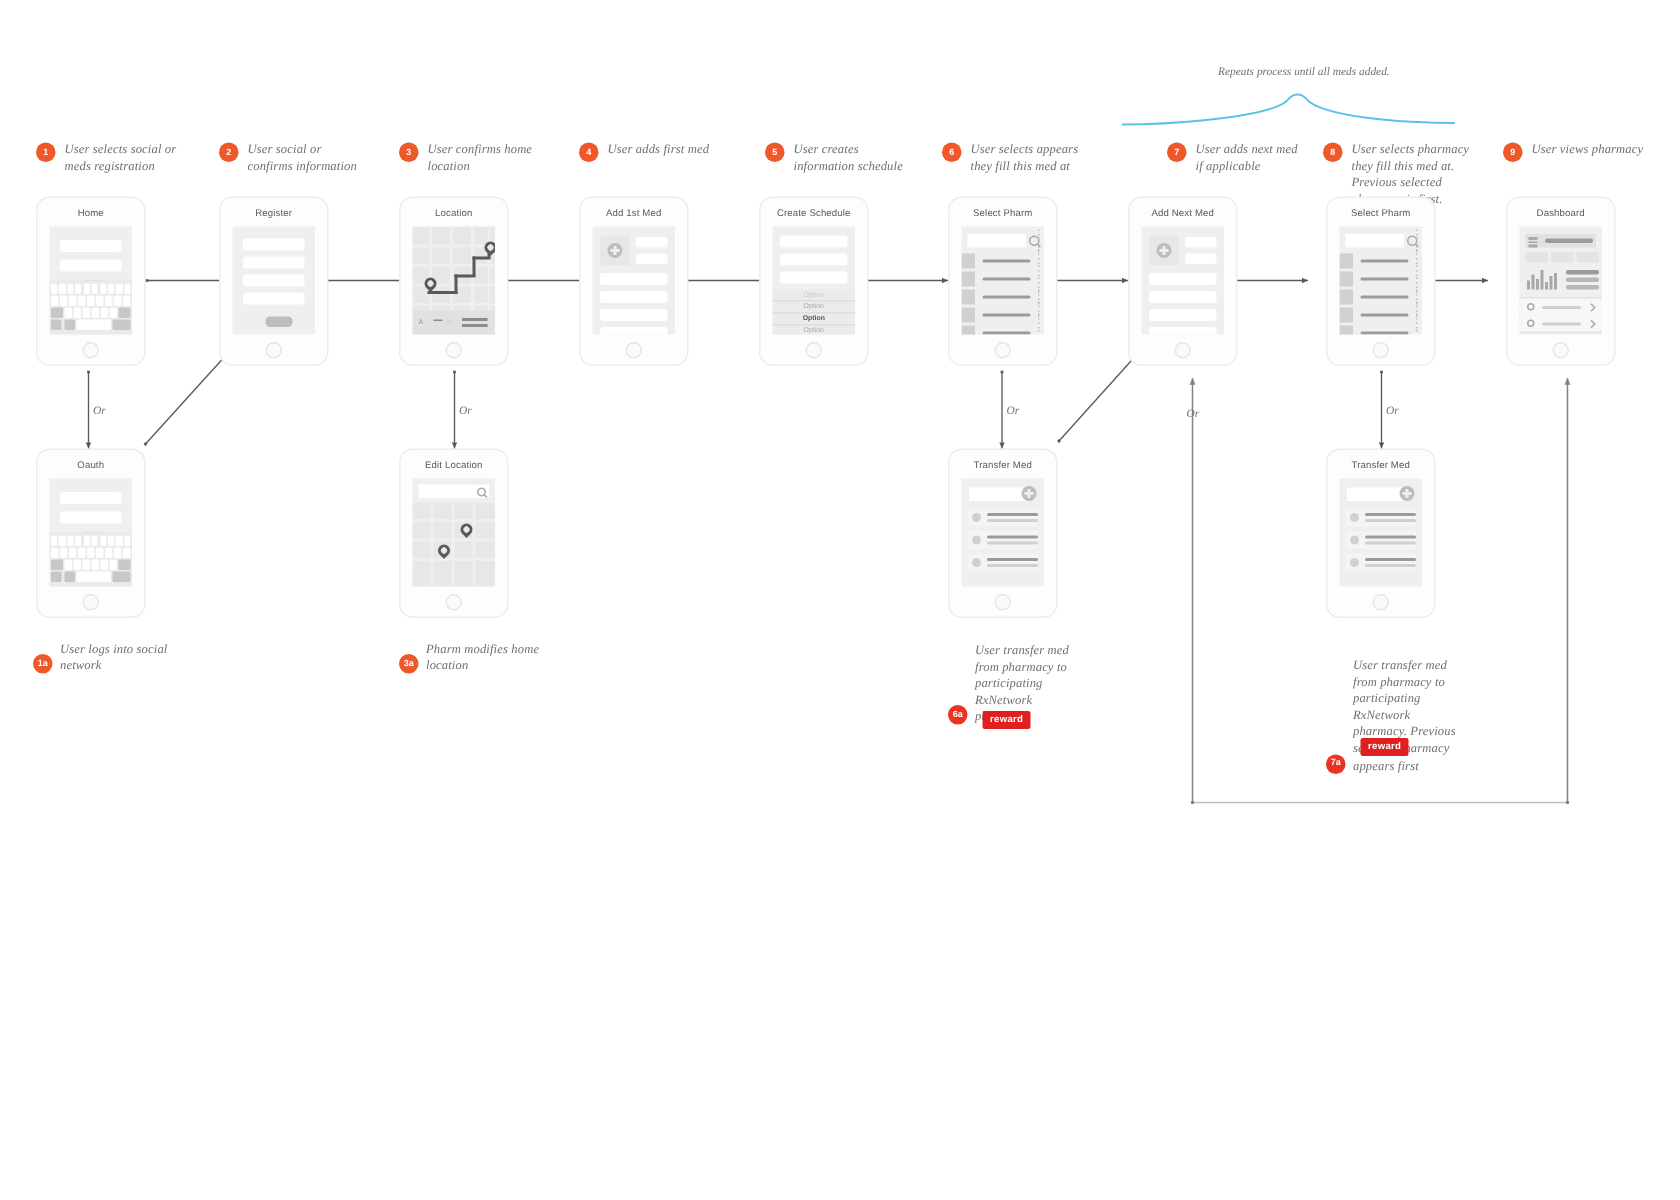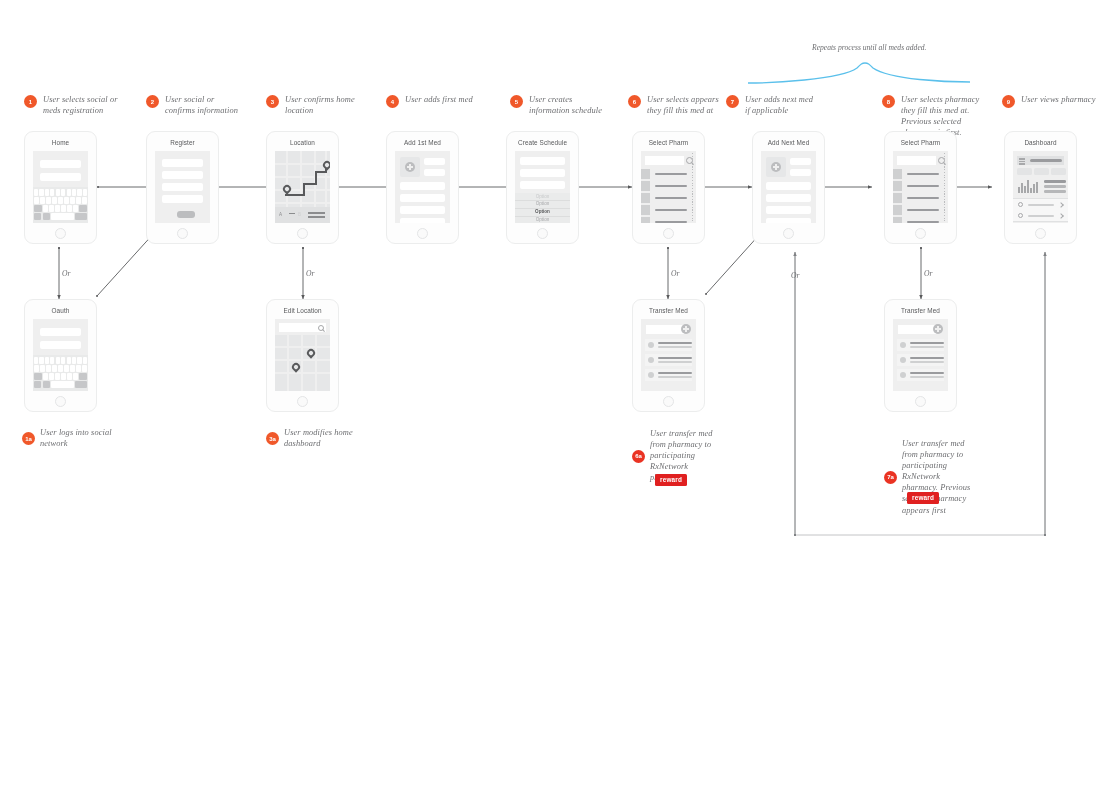--- a/index.html
+++ b/index.html
@@ -8,21 +8,21 @@
   #stage{position:relative;width:1120px;height:800px;}
 
   
   .step{position:absolute;display:flex;align-items:flex-start;gap:6px;}
   .badge{width:13px;height:13px;border-radius:50%;background:#f0582a;color:#fff;
          font-family:"Liberation Sans",sans-serif;font-size:6px;font-weight:bold;
          display:flex;align-items:center;justify-content:center;flex:0 0 13px;margin-top:1px;}
   .badge.red{background:#ea3323;}
   .steptext{font-family:"Liberation Serif",serif;font-style:italic;font-size:8.4px;
             color:#6d6e71;line-height:1.32;letter-spacing:.1px;}
-  .caption{position:absolute;display:flex;align-items:center;gap:5px;width:110px;}
+  .caption{position:absolute;display:flex;align-items:flex-end;gap:5px;width:110px;}
 
   .brace-label{position:absolute;font-family:"Liberation Serif",serif;font-style:italic;
                font-size:7.6px;color:#6d6e71;white-space:nowrap;}
   .or-label{position:absolute;font-family:"Liberation Serif",serif;font-style:italic;
             font-size:7.6px;color:#6d6e71;}
 
   .reward{position:absolute;background:#e02020;color:#fff;font-size:6.4px;font-weight:bold;
           font-family:"Liberation Sans",sans-serif;padding:2px 5px 3px;border-radius:1.5px;
           letter-spacing:.2px;}
 
@@ -162,40 +162,40 @@
     <div class="steptext">User adds first med</div>
   </div>
   <div class="step" style="left:510px;top:94px;width:92px;">
     <div class="badge">5</div>
     <div class="steptext">User creates information schedule</div>
   </div>
   <div class="step" style="left:628px;top:94px;width:96px;">
     <div class="badge">6</div>
     <div class="steptext">User selects appears they fill this med at</div>
   </div>
-  <div class="step" style="left:726px;top:94px;width:90px;">
+  <div class="step" style="left:778px;top:94px;width:90px;">
     <div class="badge">7</div>
     <div class="steptext">User adds next med if applicable</div>
   </div>
   <div class="step" style="left:882px;top:94px;width:105px;">
     <div class="badge">8</div>
     <div class="steptext">User selects pharmacy they fill this med at.  Previous selected pharmacy is first.</div>
   </div>
   <div class="step" style="left:1002px;top:94px;width:100px;">
     <div class="badge">9</div>
     <div class="steptext">User views pharmacy</div>
   </div>
 
   <div class="caption" style="left:22px;top:427px;">
     <div class="badge">1a</div>
     <div class="steptext">User logs into social network</div>
   </div>
   <div class="caption" style="left:266px;top:427px;">
     <div class="badge">3a</div>
-    <div class="steptext">User modifies home dashboard</div>
+    <div class="steptext">Pharm modifies home location</div>
   </div>
   <div class="caption" style="left:632px;top:428px;width:92px;">
     <div class="badge red">6a</div>
     <div class="steptext">User transfer med from pharmacy to participating RxNetwork pharmacy</div>
   </div>
   <div class="reward" style="left:655px;top:474px;">reward</div>
 
   <div class="caption" style="left:884px;top:438px;width:92px;">
     <div class="badge red">7a</div>
     <div class="steptext">User transfer med from pharmacy to participating RxNetwork pharmacy. Previous selected pharmacy appears first</div>

